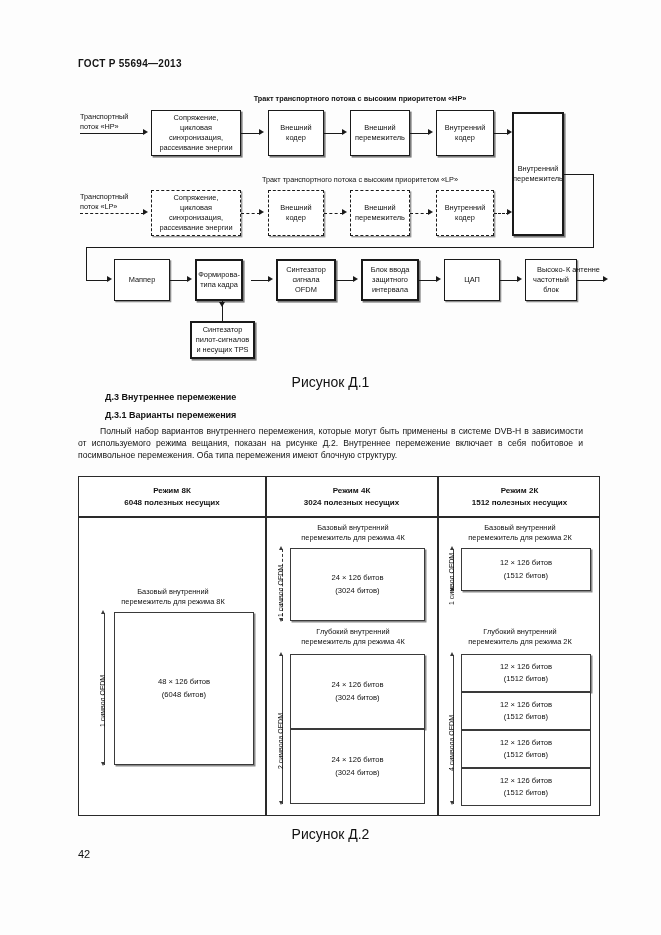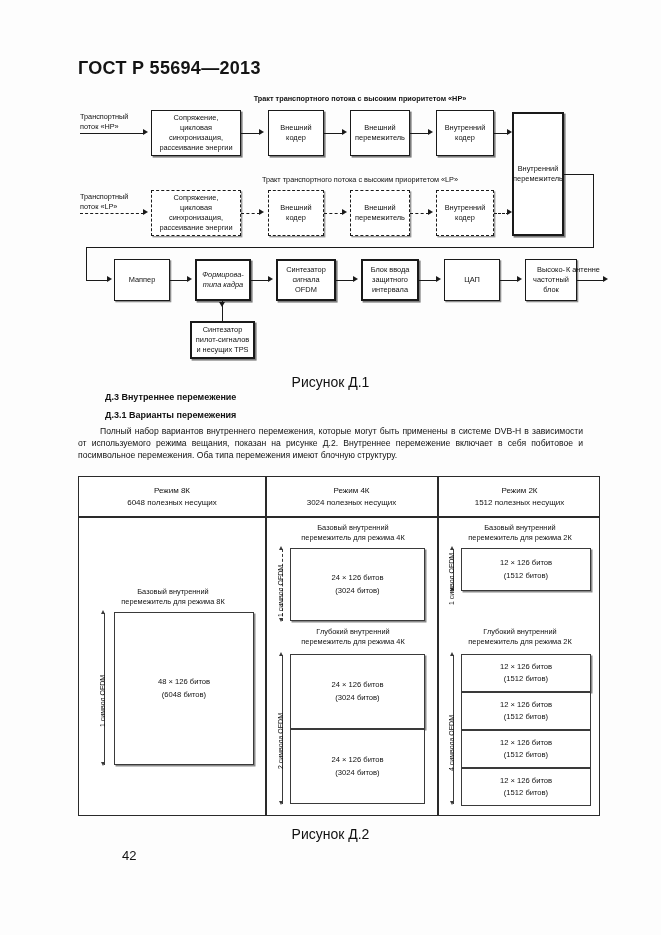--- a/index.html
+++ b/index.html
@@ -2,21 +2,21 @@
 <html><head>
 <meta charset="utf-8">
 <style>
   html,body{margin:0;padding:0;background:#c8c8c8;}
   body{font-family:"Liberation Sans", sans-serif;}
   .page{
     position:relative;width:661px;height:935px;background:#fdfdfd;
     margin:0 auto;overflow:hidden;
   }
   .doc-title{
-    position:absolute;left:78px;top:58px;font-size:18px;font-weight:bold;
+    position:absolute;left:78px;top:58px;font-size:10px;font-weight:bold;
     letter-spacing:.3px;color:#141414;
   }
 
   
   .fig{position:absolute;}
   .box{
     position:absolute;box-sizing:border-box;border:1.6px solid #1a1a1a;
     background:#fff;display:flex;align-items:center;justify-content:center;
     text-align:center;font-size:7.4px;line-height:1.35;color:#111;
     box-shadow:1.6px 1.6px 0 0 #7d7d7d;
@@ -51,21 +51,21 @@
     position:absolute;left:78px;width:505px;font-size:8.6px;line-height:1.42;
     color:#111;text-align:justify;text-indent:22px;
   }
 
   
   .tbl{position:absolute;left:78px;top:476px;width:522px;height:340px;
        box-sizing:border-box;border:1.5px solid #2a2a2a;background:#fff;}
   .tbl-vline{position:absolute;top:0;bottom:0;width:1.5px;background:#2a2a2a;}
   .tbl-hline{position:absolute;left:0;right:0;height:1.5px;background:#2a2a2a;}
   .colhead{
-    position:absolute;text-align:center;font-size:8px;font-weight:normal;
+    position:absolute;text-align:center;font-size:8px;font-weight:bold;
     color:#111;line-height:1.45;
   }
   .ilv-cap{
     position:absolute;text-align:center;font-size:7.4px;color:#111;line-height:1.4;
   }
   .blk{
     position:absolute;box-sizing:border-box;border:1.2px solid #3a3a3a;
     background:#fff;box-shadow:1.5px 1.5px 0 0 #8a8a8a;
     display:flex;flex-direction:column;align-items:center;justify-content:center;
     font-size:7.6px;color:#111;line-height:1.6;text-align:center;
@@ -74,21 +74,21 @@
   .vlabel{
     position:absolute;font-size:7px;color:#111;white-space:nowrap;
     transform-origin:0 0;transform:rotate(-90deg);
   }
   .dimline{position:absolute;width:1.1px;background:#3a3a3a;}
   .dimline.dash{background:none;border-left:1.1px dashed #3a3a3a;width:0;}
   .dimcap{position:absolute;width:0;height:0;
     border-left:2.8px solid transparent;border-right:2.8px solid transparent;}
   .dimcap.up{border-bottom:4px solid #3a3a3a;}
   .dimcap.dn{border-top:4px solid #3a3a3a;}
-  .pagenum{position:absolute;left:78px;top:848px;font-size:13px;color:#111;margin-left:44px;}
+  .pagenum{position:absolute;left:78px;top:848px;font-size:11px;color:#111;}
 </style>
 </head>
 <body>
 
 <div class="page">
 
   <div class="doc-title">ГОСТ Р 55694—2013</div>
 
   <div class="fig">
 
@@ -195,21 +195,21 @@
     <div class="arrow" style="left:107px;top:276px;"></div>
 
     <div class="box thin" style="left:114px;top:259px;width:56px;height:42px;">
       <div>
           <span>Маппер</span>
         </div>
     </div>
     <div class="line h" style="left:170px;top:280px;width:18px;"></div>
     <div class="arrow" style="left:187px;top:276px;"></div>
 
-    <div class="box" style="left:195px;top:259px;width:56px;height:42px;border-width:2px;font-style:italic;">
+    <div class="box" style="left:195px;top:259px;width:48px;height:42px;border-width:2px;">
       <div>
         <span>Формирова-</span>
         <span>типа кадра</span>
       </div>
     </div>
     <div class="line h" style="left:251px;top:280px;width:18px;"></div>
     <div class="arrow" style="left:268px;top:276px;"></div>
 
     <div class="box" style="left:276px;top:259px;width:60px;height:42px;border-width:2px;">
       <div>

